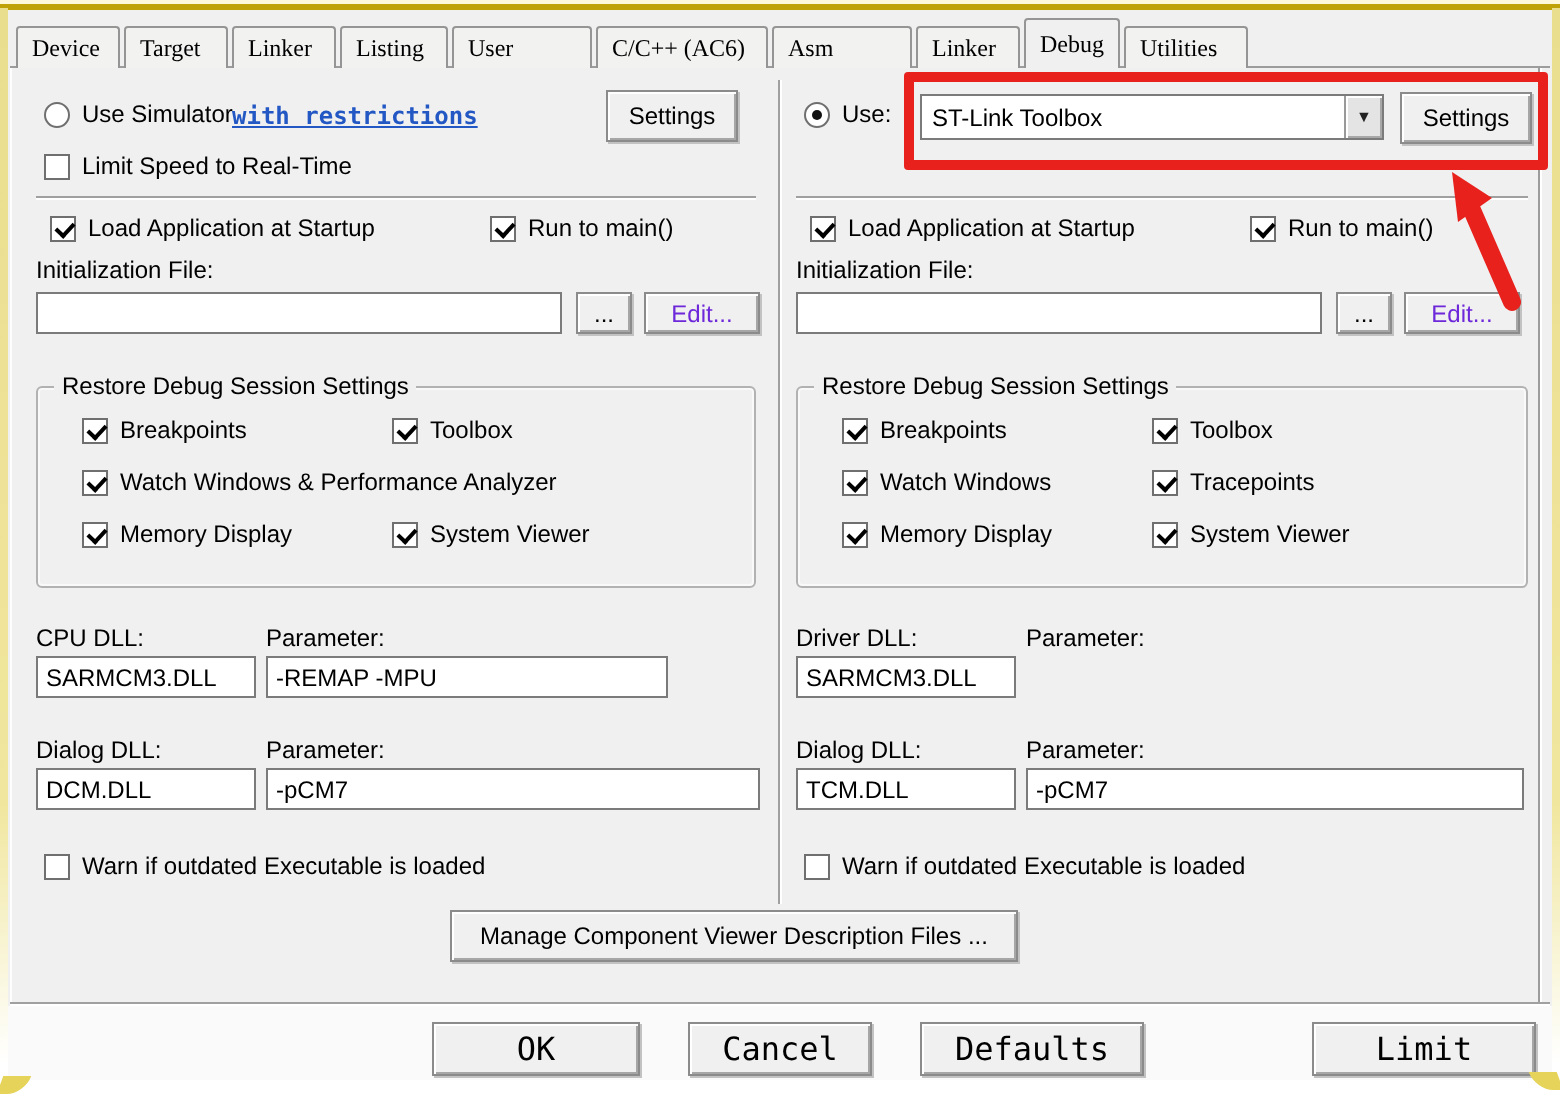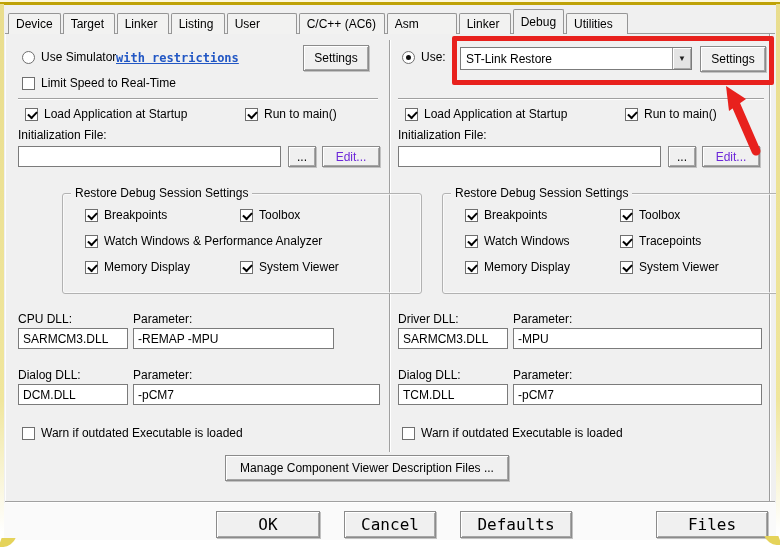--- a/index.html
+++ b/index.html
@@ -14,21 +14,21 @@
               background:linear-gradient(#e9dd8e,#f0e69d 75%,rgba(240,230,157,0));}
   .corner-curl{position:absolute;width:14px;height:9px;background:#e5d35a;border-radius:0 0 12px 2px;}
   .curl-l{left:0;bottom:0;transform:skewX(-20deg);}
   .curl-r{right:0;bottom:2px;border-radius:0 0 2px 12px;transform:skewX(20deg);}
 
   .dlg{position:absolute;left:4px;top:5px;width:772px;height:535px;background:#f0f0f0;}
   .bottomstrip{position:absolute;left:4px;top:503px;width:772px;height:37px;background:#fafafa;}
 
   
   .tabbar{position:absolute;left:8px;top:9px;height:25px;display:flex;align-items:flex-end;
-          font-family:Liberation Sans, sans-serif;font-size:12px;z-index:3;}
+          font-family:Liberation Serif, serif;font-size:12px;z-index:3;}
   .tab{box-sizing:border-box;height:21px;padding:3px 7px 2px 7px;margin-right:2px;background:#f2f2f1;
        border:1px solid #959595;border-bottom:none;border-radius:2px 2px 0 0;white-space:nowrap;cursor:default;}
   .tab.active{height:25px;background:#f0f0f0;position:relative;z-index:4;padding-top:5px;}
   .page-edge{position:absolute;left:5px;top:33px;width:770px;height:0;border-top:1px solid #9c9c9c;z-index:2;}
   .page-right{position:absolute;left:769px;top:33px;width:0;height:468px;border-left:1px solid #9c9c9c;border-right:1px solid #fff;}
   .page-left{position:absolute;left:5px;top:33px;width:0;height:468px;border-left:1px solid #fdfdfd;}
 
   .abs{position:absolute;}
   .lbl{white-space:nowrap;}
   .hsep{position:absolute;height:0;border-top:1px solid #a0a0a0;border-bottom:1px solid #ffffff;}
@@ -51,21 +51,21 @@
   .tin{box-sizing:border-box;border:1px solid #7b7b7b;background:#fff;height:21px;padding:1px 4px;
        font-family:"Liberation Sans",sans-serif;font-size:12px;color:#000;}
   .combo{box-sizing:border-box;position:absolute;height:23px;background:#fff;border:1px solid #7b7b7b;
          display:flex;align-items:center;}
   .combo-text{flex:1;padding:0 5px;white-space:nowrap;overflow:hidden;}
   .combo-btn{width:18px;height:100%;background:#e4e4e4;border-left:1px solid #9a9a9a;display:flex;
              align-items:center;justify-content:center;font-size:8px;color:#222;
              box-shadow:inset 1px 1px 0 #fff,inset -1px -1px 0 #a8a8a8;}
 
   .grp{position:absolute;box-sizing:border-box;border:1px solid #b2b2b2;border-radius:3px;
-       box-shadow:inset 0 0 0 1px rgba(255,255,255,.6);margin-left:44px;}
+       box-shadow:inset 0 0 0 1px rgba(255,255,255,.6);}
   .grp-title{position:absolute;top:-8px;left:8px;background:#f0f0f0;padding:0 4px;white-space:nowrap;}
 
   .link{font-family:"DejaVu Sans Mono",monospace;font-weight:bold;color:#2257c4;
         text-decoration:underline;white-space:nowrap;cursor:pointer;}
 
   
   .annot-rect{position:absolute;left:452px;top:36px;width:322px;height:49px;box-sizing:border-box;
               border:5px solid #e8211d;border-radius:2px;z-index:8;pointer-events:none;}
   .annot-svg{position:absolute;left:0;top:0;z-index:9;pointer-events:none;}
 </style>
@@ -103,21 +103,21 @@
     <span class="box"></span>
     <span class="lbl">Limit Speed to Real-Time</span>
   </div>
   <div class="hsep" style="left:18px;top:98px;width:360px;"></div>
 
   <div class="abs rad" style="left:402px;top:50px;">
     <span class="circle on"></span>
     <span class="lbl">Use:</span>
   </div>
   <div class="combo" style="left:460px;top:47px;width:232px;">
-    <span class="combo-text">ST-Link Restore</span>
+    <span class="combo-text">ST-Link Toolbox</span>
     <span class="combo-btn">▼</span>
   </div>
   <div class="abs btn" style="left:700px;top:46px;width:66px;height:26px;">Settings</div>
   <div class="hsep" style="left:398px;top:98px;width:366px;"></div>
 
   <div class="vsep" style="left:389px;top:40px;height:412px;"></div>
 
   <div class="abs cb" style="left:25px;top:107px;">
     <span class="box on"></span>
     <span class="lbl">Load Application at Startup</span>
@@ -201,42 +201,41 @@
   <input class="abs tin" style="left: 18px; top: 328px; width: 110px;" value="SARMCM3.DLL">
   <input class="abs tin" style="left: 133px; top: 328px; width: 201px;" value="-REMAP -MPU">
   <div class="abs lbl" style="left:18px;top:368px;">Dialog DLL:</div>
   <div class="abs lbl" style="left:133px;top:368px;">Parameter:</div>
   <input class="abs tin" style="left: 18px; top: 384px; width: 110px;" value="DCM.DLL">
   <input class="abs tin" style="left: 133px; top: 384px; width: 247px;" value="-pCM7">
 
   <div class="abs lbl" style="left:398px;top:312px;">Driver DLL:</div>
   <div class="abs lbl" style="left:513px;top:312px;">Parameter:</div>
   <input class="abs tin" style="left: 398px; top: 328px; width: 110px;" value="SARMCM3.DLL">
-  <input class="abs tin" style="left: 513px; top: 328px; width: 249px;" value="-MPU">
   <div class="abs lbl" style="left:398px;top:368px;">Dialog DLL:</div>
   <div class="abs lbl" style="left:513px;top:368px;">Parameter:</div>
   <input class="abs tin" style="left: 398px; top: 384px; width: 110px;" value="TCM.DLL">
   <input class="abs tin" style="left: 513px; top: 384px; width: 249px;" value="-pCM7">
 
   <div class="abs cb" style="left:22px;top:426px;">
     <span class="box"></span>
     <span class="lbl">Warn if outdated Executable is loaded</span>
   </div>
   <div class="abs cb" style="left:402px;top:426px;">
     <span class="box"></span>
     <span class="lbl">Warn if outdated Executable is loaded</span>
   </div>
 
   <div class="abs btn" style="left:225px;top:455px;width:284px;height:26px;">Manage Component Viewer Description Files ...</div>
 
   <div class="hsep" style="left:5px;top:501px;width:770px;"></div>
   <div class="abs btn mono" style="left:216px;top:511px;width:104px;height:27px;">OK</div>
   <div class="abs btn mono" style="left:344px;top:511px;width:92px;height:27px;">Cancel</div>
   <div class="abs btn mono" style="left:460px;top:511px;width:112px;height:27px;">Defaults</div>
-  <div class="abs btn mono" style="left:656px;top:511px;width:112px;height:27px;">Files</div>
+  <div class="abs btn mono" style="left:656px;top:511px;width:112px;height:27px;">Limit</div>
 
   <div class="annot-rect"></div>
   <svg class="annot-svg" width="780" height="547" viewBox="0 0 780 547">
     <line x1="756" y1="151" x2="736" y2="105" stroke="#e8211d" stroke-width="9" stroke-linecap="round"></line>
     <polygon points="726,86 746,99 729,111" fill="#e8211d"></polygon>
   </svg>
 
   <div class="edge-top-light"></div>
   <div class="edge-top"></div>
   <div class="edge-left"></div>

